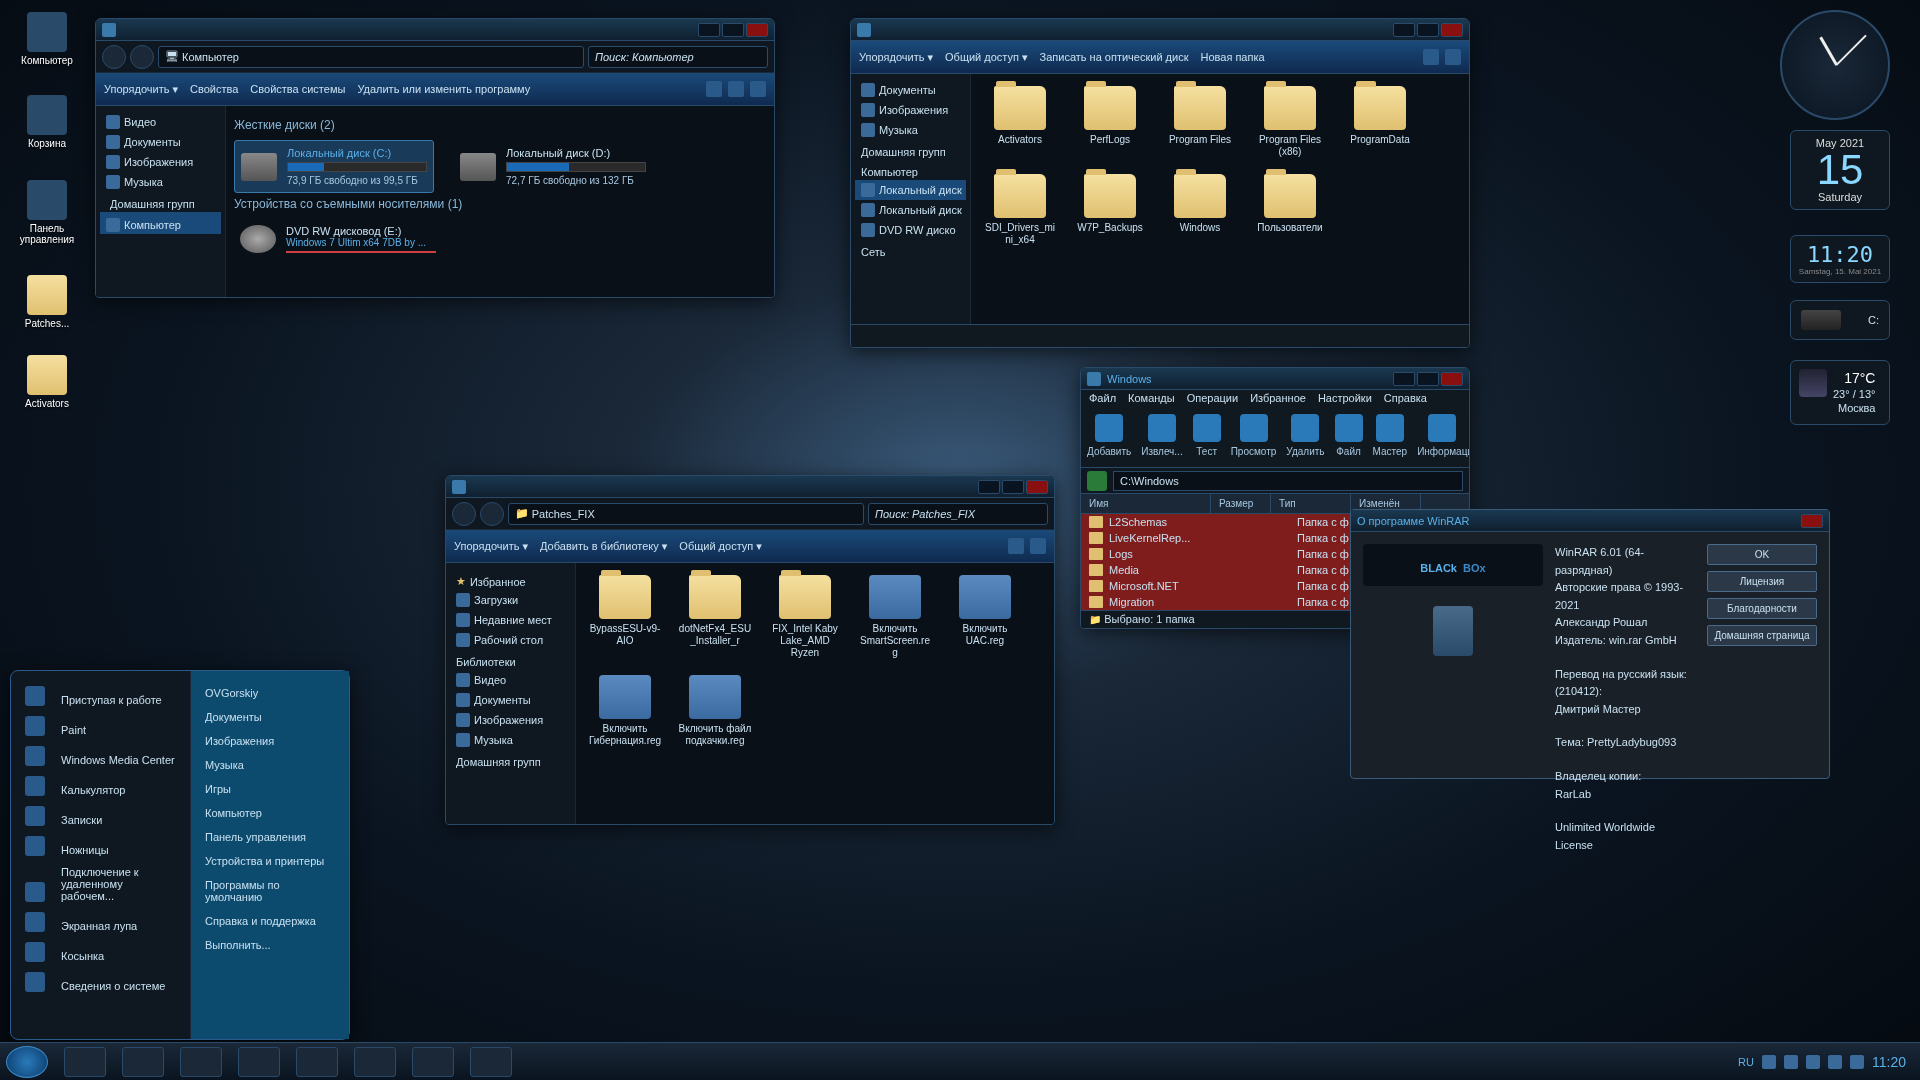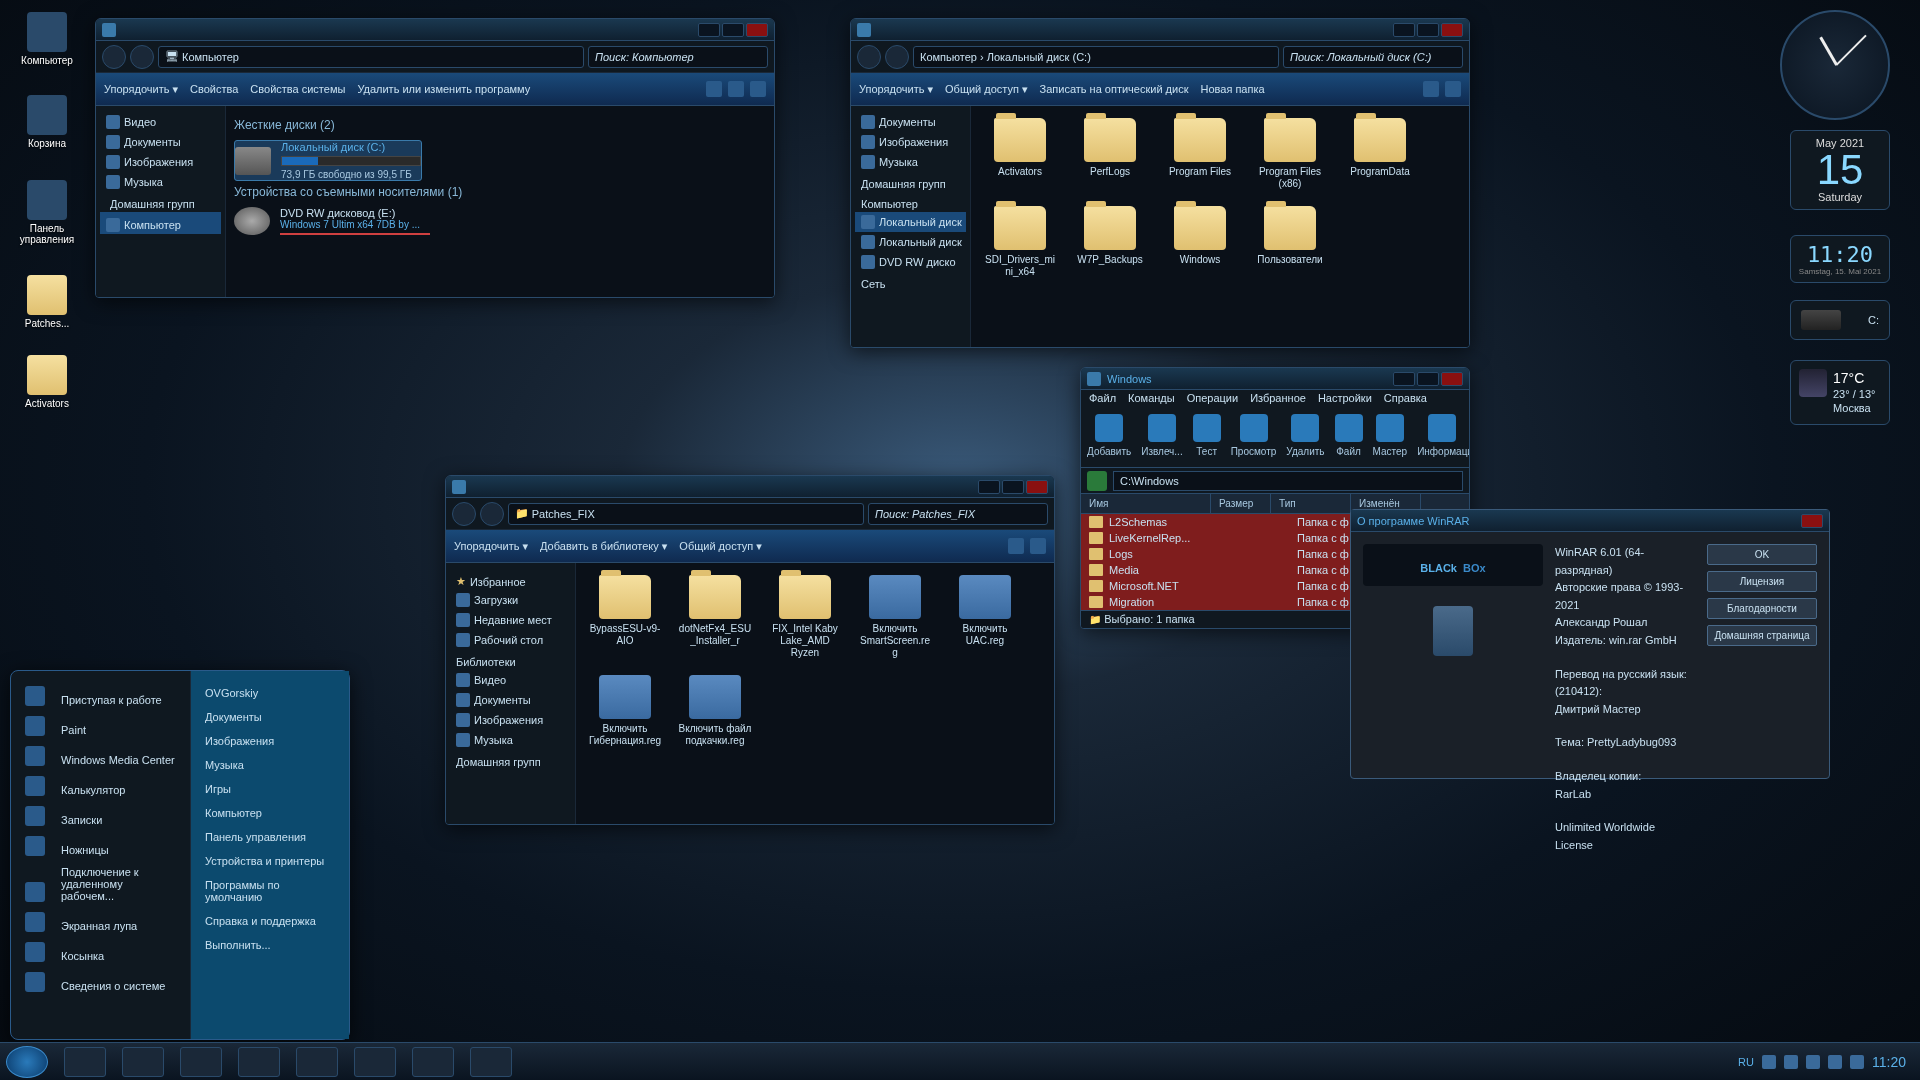--- a/index.html
+++ b/index.html
@@ -23,21 +23,21 @@
 .toolbar .r{margin-left:auto;display:flex;gap:6px}
 .toolbar .r i{width:16px;height:16px;background:#2a5a8a;border-radius:2px}
 .body{display:flex;height:calc(100% - 78px)}
 .sidebar{width:130px;background:#0f1820;border-right:1px solid #1a2838;padding:6px 4px;overflow:hidden}
 .sidebar .item{padding:3px 6px;color:#a8c8e0;font-size:11px;cursor:pointer;display:flex;align-items:center;gap:4px;white-space:nowrap}
 .sidebar .item.sel{background:#1a4a7a;color:#5ab0e8}
 .sidebar .item i{width:14px;height:14px;background:#3a6a9a;border-radius:2px;flex-shrink:0}
 .sidebar .hdr{color:#6a8aa8;font-size:11px;padding:6px 6px 2px;display:flex;align-items:center;gap:4px}
 .content{flex:1;background:#0a1018;padding:8px;overflow:auto}
 .section-hdr{color:#88b8d8;font-size:12px;margin:4px 0 8px}
-.disk-item{display:flex;align-items:center;gap:10px;padding:0;border-radius:3px}
+.disk-item{display:flex;align-items:center;gap:10px;padding:6px;border-radius:3px}
 .disk-item.sel{background:#1a3a5a;border:1px solid #3a7aaa}
 .disk-item .dico{width:36px;height:28px;background:linear-gradient(#888,#555);border-radius:3px}
 .disk-item .dinfo{flex:1}
 .disk-item .dname{color:#5ab0e8;font-size:11px}
 .disk-item .dbar{width:140px;height:10px;background:#2a2a2a;border:1px solid #444;margin:3px 0}
 .disk-item .dbar .fill{height:100%;background:#1a6aba}
 .disk-item .dstat{font-size:10px;color:#a8c8e0}
 .details-pane{height:50px;background:#101820;border-top:1px solid #2a4a6a;display:flex;align-items:center;padding:6px 10px;gap:10px}
 .folder-grid{display:flex;flex-wrap:wrap;gap:8px;align-content:flex-start}
 .folder{width:82px;text-align:center;cursor:pointer;padding:4px}
@@ -63,21 +63,21 @@
 .clock{right:30px;top:10px;width:110px;height:110px;background:radial-gradient(#1a2838,#0a1420);border-radius:50%;border:2px solid #2a4a6a}
 .clock::after{content:"";position:absolute;left:50%;top:10%;width:2px;height:40%;background:#eee;transform-origin:bottom;transform:rotate(45deg)}
 .clock::before{content:"";position:absolute;left:50%;top:20%;width:3px;height:30%;background:#eee;transform-origin:bottom;transform:rotate(-30deg)}
 .calendar{right:30px;top:130px;width:100px;background:#0f1820;border:1px solid #2a4a6a;border-radius:6px;padding:6px;text-align:center}
 .calendar .mon{color:#ddd;font-size:11px}
 .calendar .day{color:#8ad8ff;font-size:42px;font-weight:300;line-height:1}
 .calendar .wday{color:#ddd;font-size:11px}
 .digclock{right:30px;top:235px;width:100px;background:#0f1820;border:1px solid #2a4a6a;border-radius:6px;padding:6px;text-align:center}
 .digclock .time{color:#8ad8ff;font-size:22px;font-family:monospace}
 .digclock .date{color:#888;font-size:8px}
-.weather{right:30px;top:360px;width:100px;background:#0f1820;border:1px solid #2a4a6a;border-radius:6px;padding:8px;text-align:left;display:flex;gap:6px}
+.weather{right:30px;top:360px;width:100px;background:#0f1820;border:1px solid #2a4a6a;border-radius:6px;padding:8px;text-align:right;display:flex;gap:6px}
 .weather .wico{width:28px;height:28px;background:linear-gradient(#223,#446);border-radius:4px}
 .weather .wtxt{font-size:10px;line-height:1.3}
 .winrar-tb{height:60px;background:#101820;display:flex;padding:6px;gap:10px;border-bottom:1px solid #2a4a6a}
 .winrar-tb .btn{text-align:center;cursor:pointer;width:50px}
 .winrar-tb .btn i{display:block;width:28px;height:28px;margin:0 auto 3px;background:#2a7aba;border-radius:4px}
 .winrar-tb .btn span{font-size:10px;color:#a8c8e0}
 .winrar-addr{height:26px;background:#0f1820;display:flex;align-items:center;padding:0 6px;gap:6px;border-bottom:1px solid #2a4a6a}
 .winrar-addr .up{width:20px;height:20px;background:#2a7a3a;border-radius:3px}
 .winrar-addr input{flex:1;background:#0a1018;border:1px solid #2a4a6a;color:#c8e0f0;padding:3px 6px;font-size:11px}
 .winrar-list{background:#7f1d1d}
@@ -181,20 +181,30 @@
         <div class="disk-item sel">
           <div class="dico"></div>
           <div class="dinfo">
             <div class="dname">Локальный диск (C:)</div>
             <div class="dbar">
                 <div class="fill" style="width:26%"></div>
               </div>
             <div class="dstat">73,9 ГБ свободно из 99,5 ГБ</div>
           </div>
         </div>
+        <div class="disk-item">
+          <div class="dico"></div>
+          <div class="dinfo">
+            <div class="dname" style="color:#c8e0f0">Локальный диск (D:)</div>
+            <div class="dbar">
+                <div class="fill" style="width:45%"></div>
+              </div>
+            <div class="dstat">72,7 ГБ свободно из 132 ГБ</div>
+          </div>
+        </div>
       </div>
       <div class="section-hdr" style="">Устройства со съемными носителями (1)</div>
       <div class="disk-item">
         <div class="dico" style="background:radial-gradient(#aaa,#555);border-radius:50%"></div>
         <div class="dinfo">
           <div style="color:#c8e0f0">DVD RW дисковод (E:)</div>
           <div style="color:#5ab0e8;font-size:10px">Windows 7 Ultim x64 7DB by ...</div>
           <div style="width:150px;height:2px;background:#d04040;margin-top:3px"></div>
         </div>
       </div>
@@ -210,30 +220,20 @@
 <div class="window" style="left:850px;top:18px;width:620px;height:330px">
   <div class="titlebar">
       <span class="ico"></span>
       <span class="title"></span>
       <div class="winctl">
         <span></span>
         <span></span>
         <span class="close"></span>
       </div>
     </div>
-  <div class="navbar">
-    <div class="navbtn"></div>
-    <div class="navbtn"></div>
-    <div class="addressbar">
-        <span>Компьютер  ›  Локальный диск (C:)</span>
-      </div>
-    <div class="searchbox">
-        <span>Поиск: Локальный диск (C:)</span>
-      </div>
-  </div>
   <div class="toolbar">
     <span>Упорядочить ▾</span>
     <span>Общий доступ ▾</span>
     <span>Записать на оптический диск</span>
     <span>Новая папка</span>
     <div class="r">
         <i></i>
         <i></i>
       </div>
   </div>

